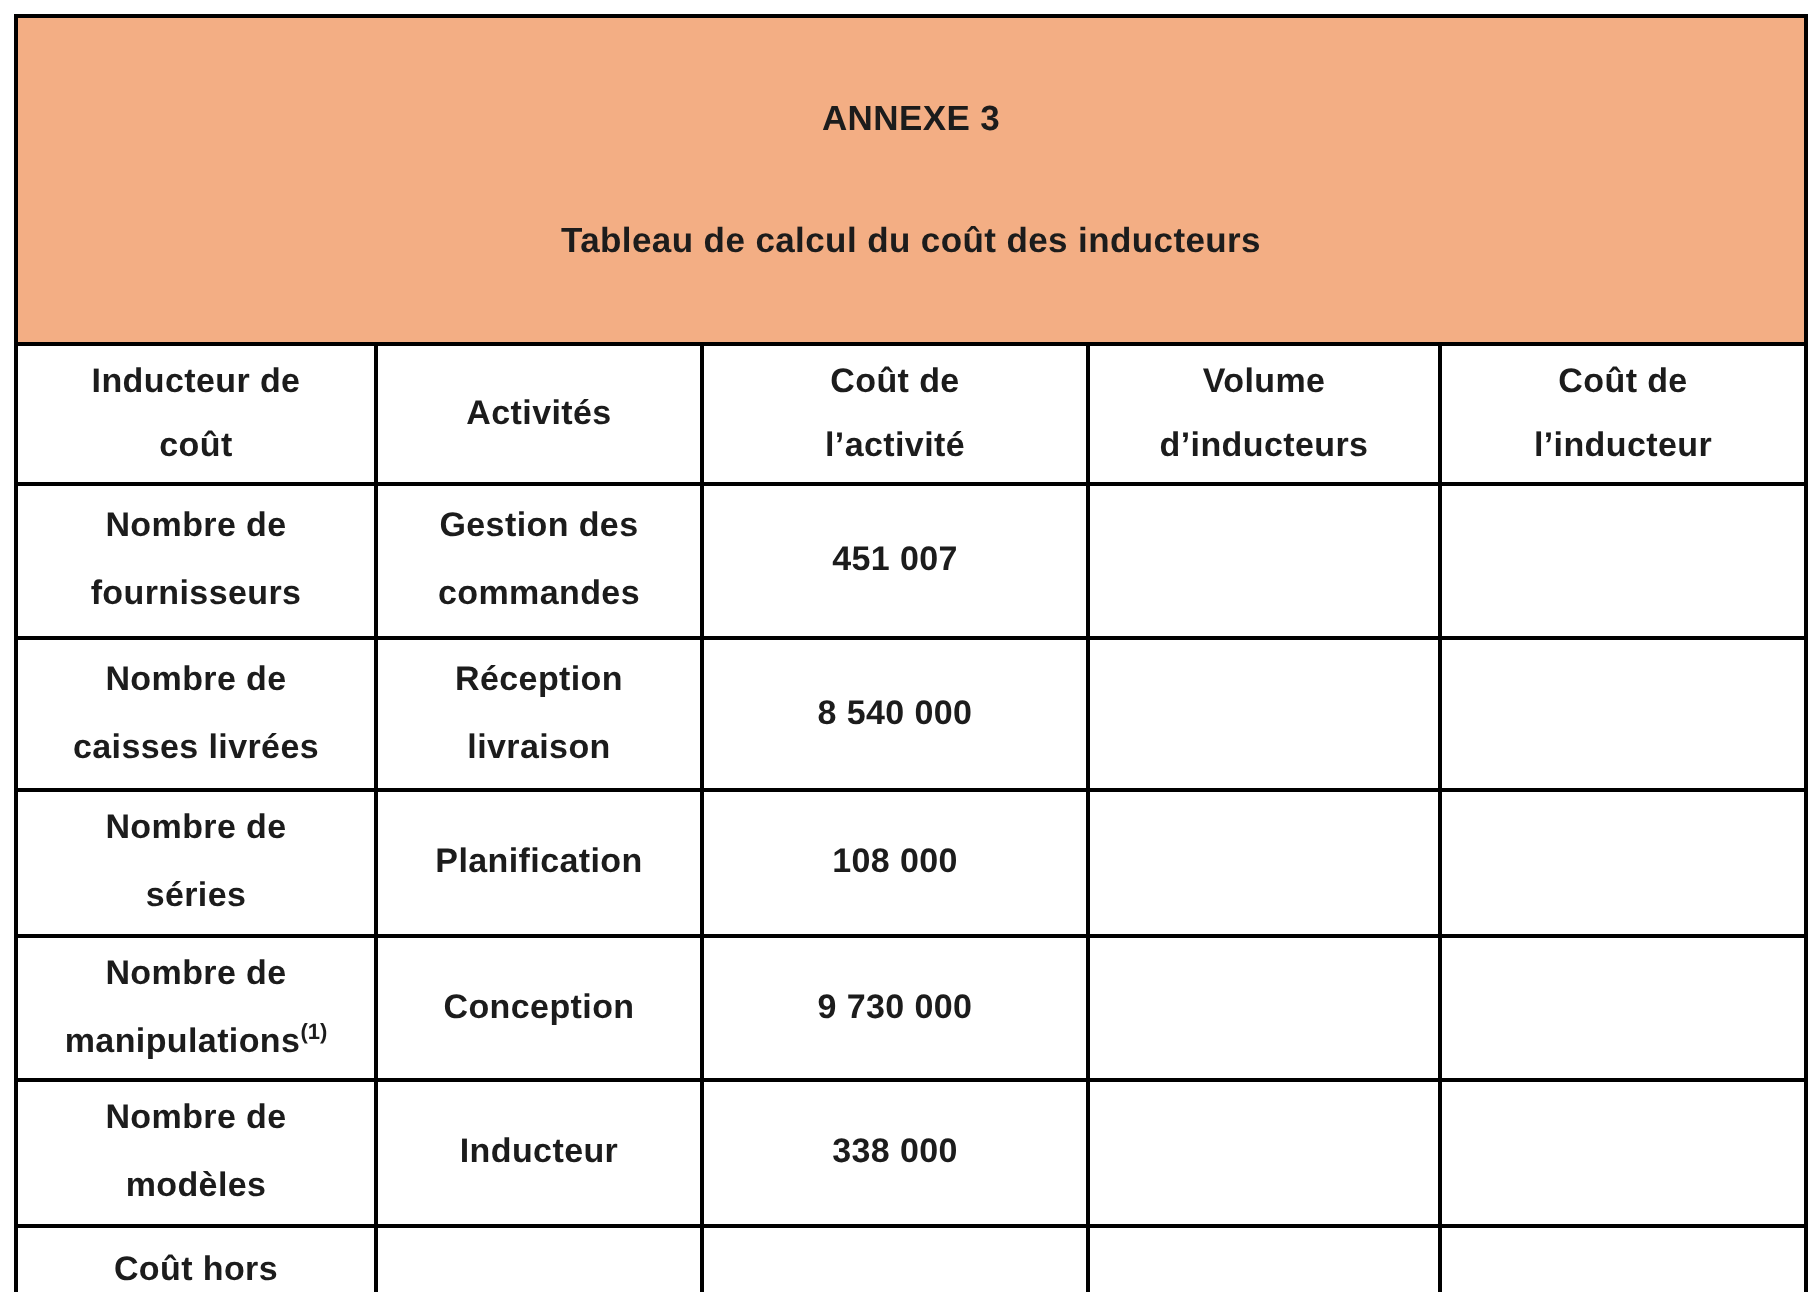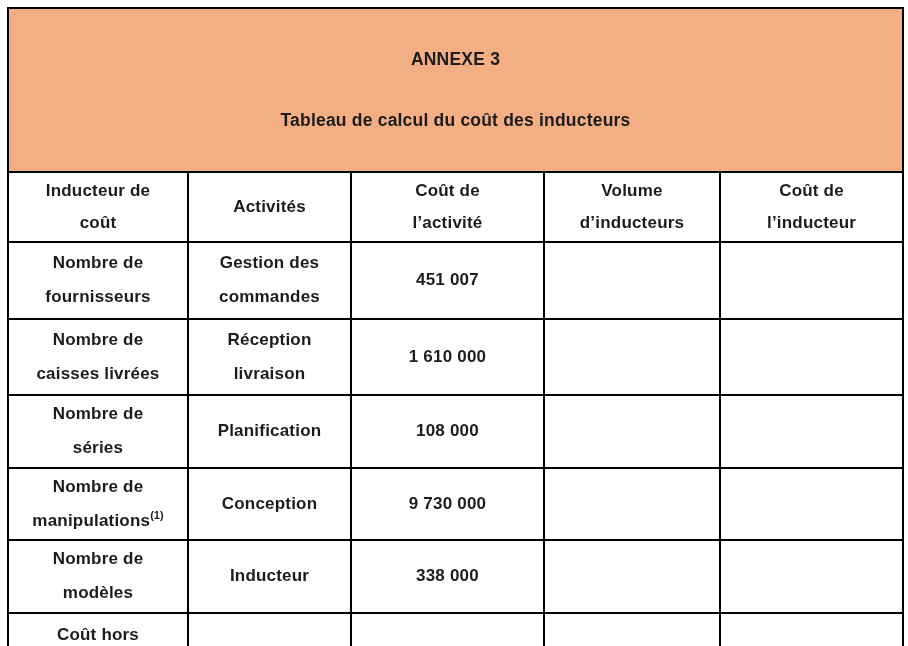--- a/index.html
+++ b/index.html
@@ -108,21 +108,21 @@
 commandes</td>
         <td>451 007</td>
         <td></td>
         <td></td>
       </tr>
       <tr class="r2">
         <td>Nombre de
 caisses livrées</td>
         <td>Réception
 livraison</td>
-        <td>1 610 000</td>
+        <td>8 540 000</td>
         <td></td>
         <td></td>
       </tr>
       <tr class="r3">
         <td>Nombre de
 séries</td>
         <td>Planification</td>
         <td>108 000</td>
         <td></td>
         <td></td>

